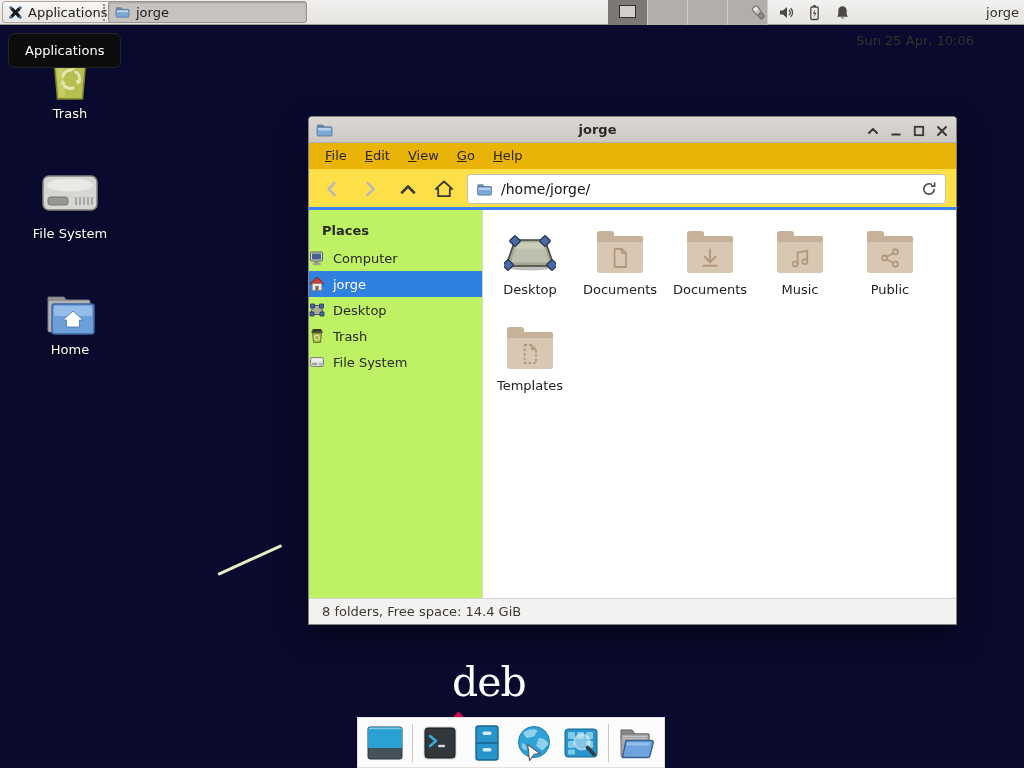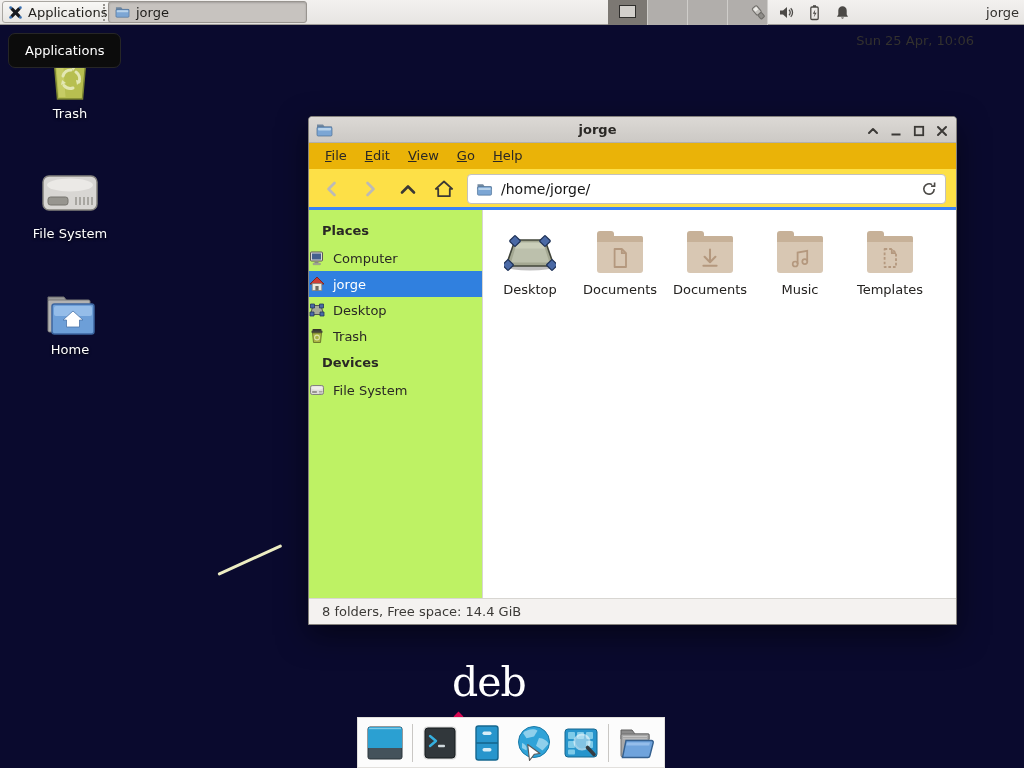--- a/index.html
+++ b/index.html
@@ -350,21 +350,20 @@
           <span class="ic" style="width: 16px; height: 16px; display: block;">
             <svg viewBox="0 0 16 16">
               <rect x="3.5" y="1" width="9" height="2" rx=".8" fill="#34342a"></rect>
               <rect x="2.5" y="2.6" width="11" height="2.4" rx=".8" fill="#44443a"></rect>
               <path d="M3.5 5h9l-1 9.5h-7z" fill="#aab542" stroke="#68722a" stroke-width=".9"></path>
               <circle cx="8" cy="9.5" r="2.4" fill="none" stroke="#dde2ae" stroke-width="1.1"></circle>
             </svg>
           </span>
           <span>Trash</span>
         </div>
-        <div class="side-header">Devices</div>
         <div class="side-row">
           <span class="ic" style="width: 16px; height: 16px; display: block;">
             <svg viewBox="0 0 16 16">
               <rect x="1.5" y="3.5" width="13" height="9" rx="1.8" fill="#dedcd9" stroke="#84827e"></rect>
               <ellipse cx="8" cy="6" rx="5.5" ry="1.8" fill="#efedea"></ellipse>
               <rect x="3" y="9" width="5" height="2" rx=".8" fill="#97958f"></rect>
               <path d="M10 9.5h3.5M10 11h3.5" stroke="#a8a6a1"></path>
             </svg>
           </span>
           <span>File System</span>
@@ -420,20 +419,35 @@
               <div class="glyph">
                 <svg viewBox="0 0 20 20">
                   <path d="M8 15V5.5l8-1.5V13" fill="none" stroke="#b4987e" stroke-width="1.5"></path>
                   <circle cx="6" cy="15" r="2.1" fill="none" stroke="#b4987e" stroke-width="1.4"></circle>
                   <circle cx="14" cy="13" r="2.1" fill="none" stroke="#b4987e" stroke-width="1.4"></circle>
                 </svg>
               </div>
             </div>
           </div>
           <div class="label">Music</div>
+        </div>
+        <div class="cell">
+          <div class="icon-box">
+            <div class="folder">
+              <div class="glyph">
+                <svg viewBox="0 0 20 20" fill="none" stroke="#b4987e" stroke-width="1.5">
+                  <circle cx="5.5" cy="10" r="2.1"></circle>
+                  <circle cx="14.5" cy="4.8" r="2.1"></circle>
+                  <circle cx="14.5" cy="15.2" r="2.1"></circle>
+                  <path d="M7.4 9L12.6 6M7.4 11l5.2 3"></path>
+                </svg>
+              </div>
+            </div>
+          </div>
+          <div class="label">Public</div>
         </div>
         <div class="cell">
           <div class="icon-box">
             <div class="folder">
               <div class="glyph">
                 <svg viewBox="0 0 20 20" fill="none" stroke="#b4987e" stroke-width="1.5" stroke-linejoin="round">
                   <path d="M5.5 2.5h6l3.5 3.5v11.5h-9.5z" stroke-dasharray="2.2 1.6"></path>
                   <path d="M11.5 2.5V6H15"></path>
                 </svg>
               </div>

